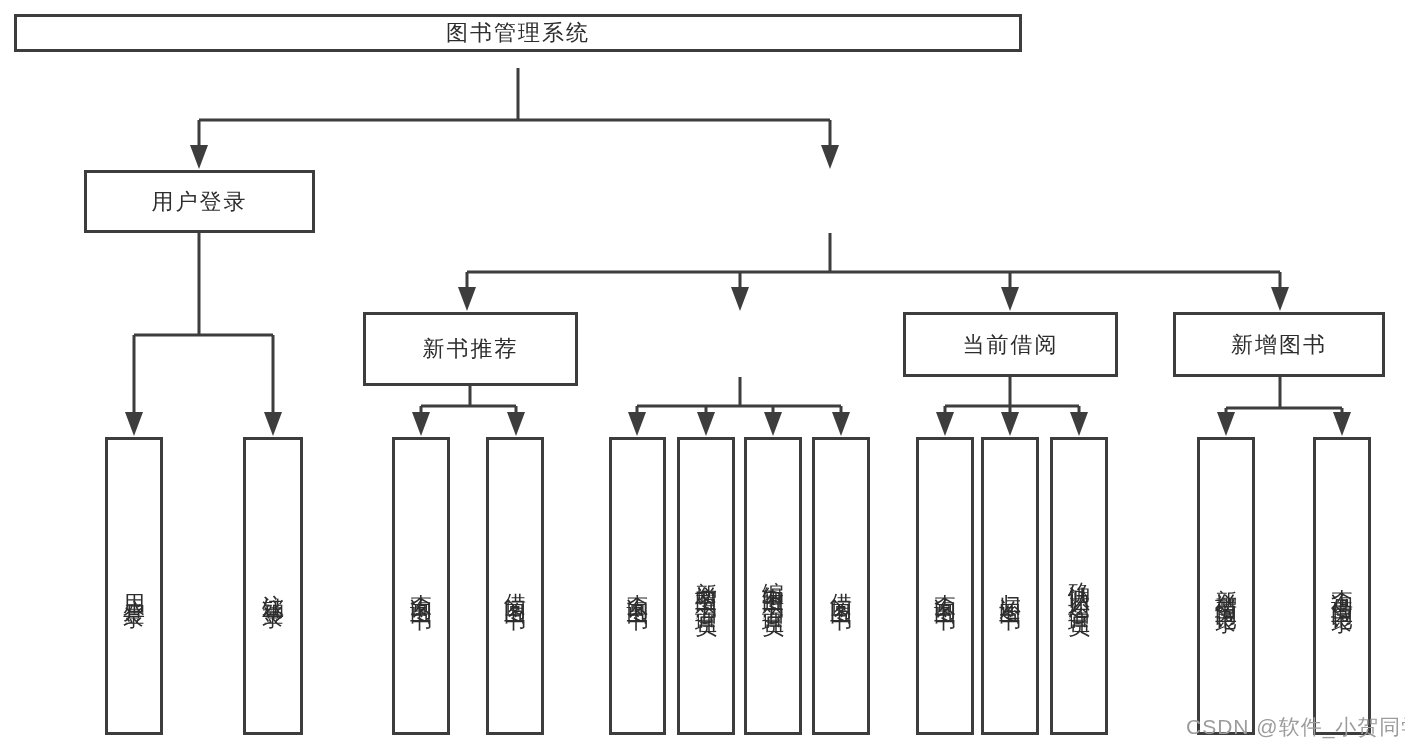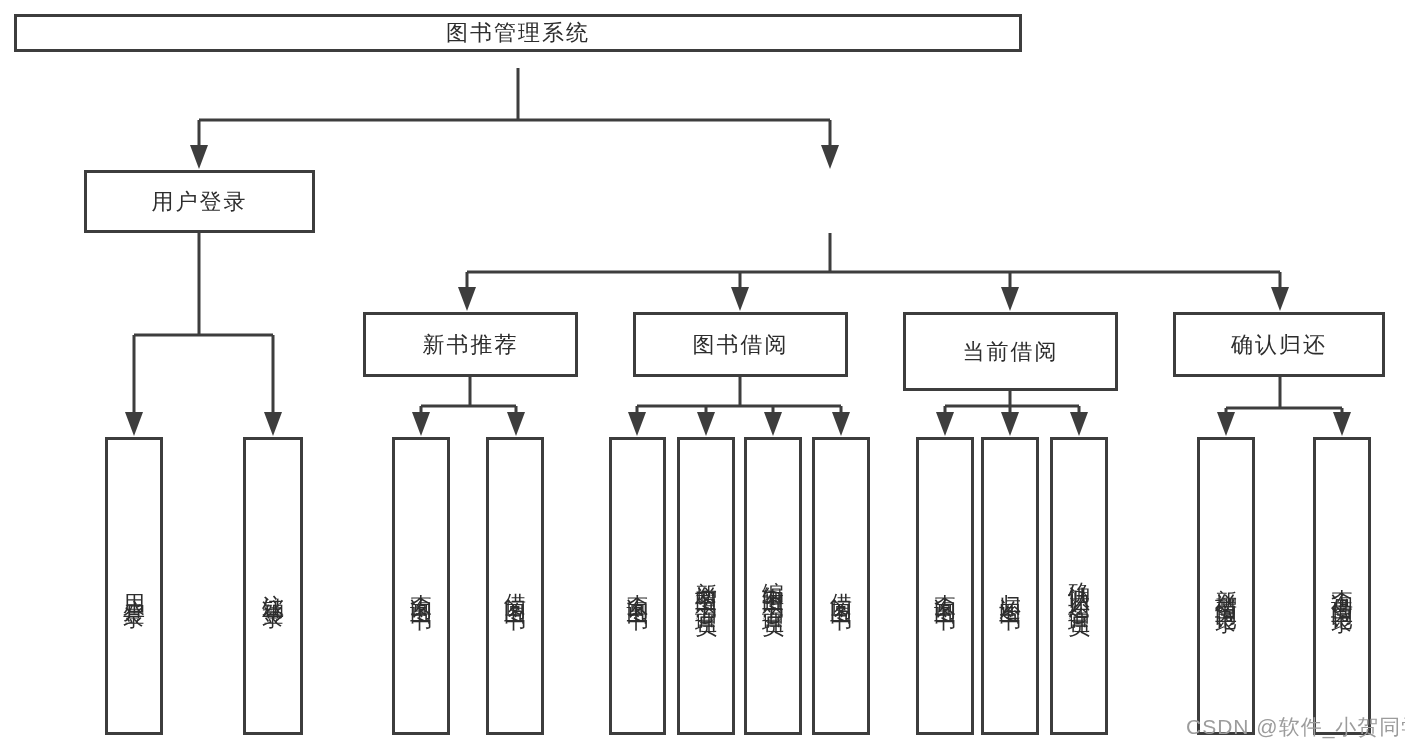--- a/index.html
+++ b/index.html
@@ -33,23 +33,23 @@
     writing-mode:vertical-rl;
     text-orientation:mixed;
     font-size:22px;
     letter-spacing:5px;
     line-height:1;
   }
   
   #n-root      {left:14px;  top:14px;  width:1008px; height:38px;}
   #n-userlogin {left:84px;  top:170px; width:231px;  height:63px;}
   #n-bookmgmt  {left:713px; top:170px; width:233px;  height:63px;}
-  #n-recommend {left:363px; top:312px; width:215px;  height:65px;}
+  #n-recommend {left:363px; top:312px; width:215px;  height:74px;}
   #n-borrow    {left:633px; top:312px; width:215px;  height:65px;}
-  #n-current   {left:903px; top:312px; width:215px;  height:79px;}
+  #n-current   {left:903px; top:312px; width:215px;  height:65px;}
   #n-records   {left:1173px;top:312px; width:212px;  height:65px;}
   
   #n-login-leaf   {left:105px; width:58px;}
   #n-logout-leaf  {left:243px; width:60px;}
   #n-rec-query    {left:392px; width:58px;}
   #n-rec-borrow   {left:486px; width:58px;}
   #n-bor-query    {left:609px; width:57px;}
   #n-bor-add      {left:677px; width:58px;}
   #n-bor-edit     {left:744px; width:58px;}
   #n-bor-borrow   {left:812px; width:58px;}
@@ -116,28 +116,25 @@
     <span>图书管理系统</span>
   </div>
 
   <div class="box h" id="n-userlogin">
     <span>用户登录</span>
   </div>
 
   <div class="box h" id="n-recommend">
     <span>新书推荐</span>
   </div>
-  <div class="box h" id="n-borrow">
-    <span>图书借阅</span>
-  </div>
   <div class="box h" id="n-current">
     <span>当前借阅</span>
   </div>
   <div class="box h" id="n-records">
-    <span>确认归还</span>
+    <span>新增图书</span>
   </div>
 
   <div class="box v" id="n-login-leaf">
     <span class="vtext">用户登录</span>
   </div>
   <div class="box v" id="n-logout-leaf">
     <span class="vtext">注销登录</span>
   </div>
 
   <div class="box v" id="n-rec-query">

